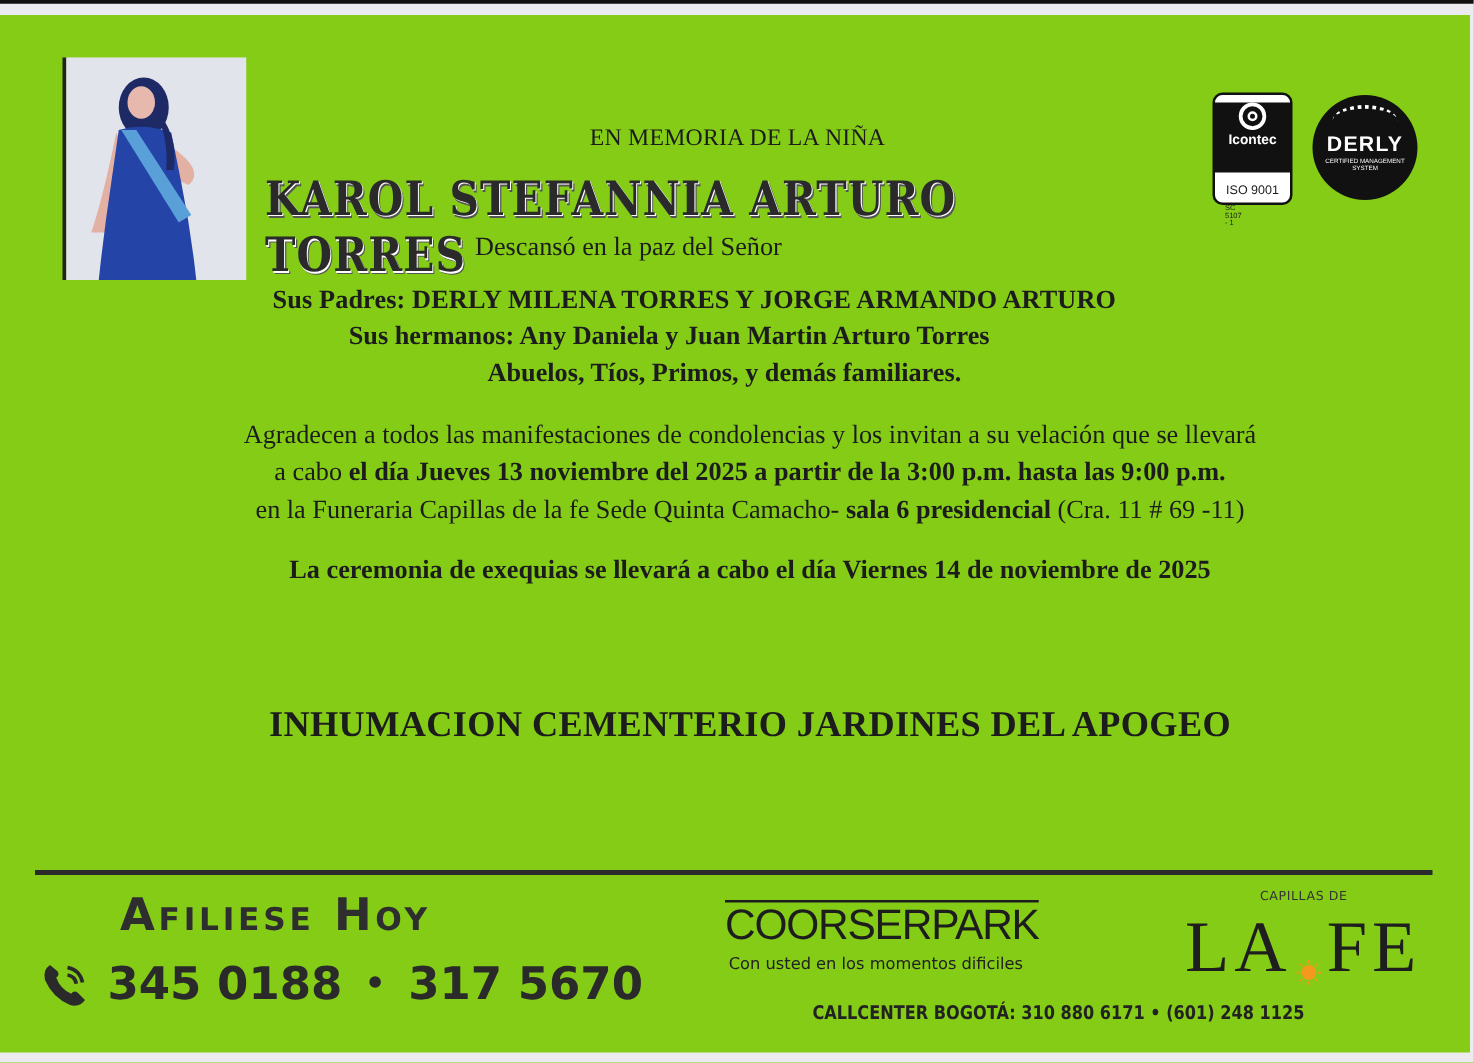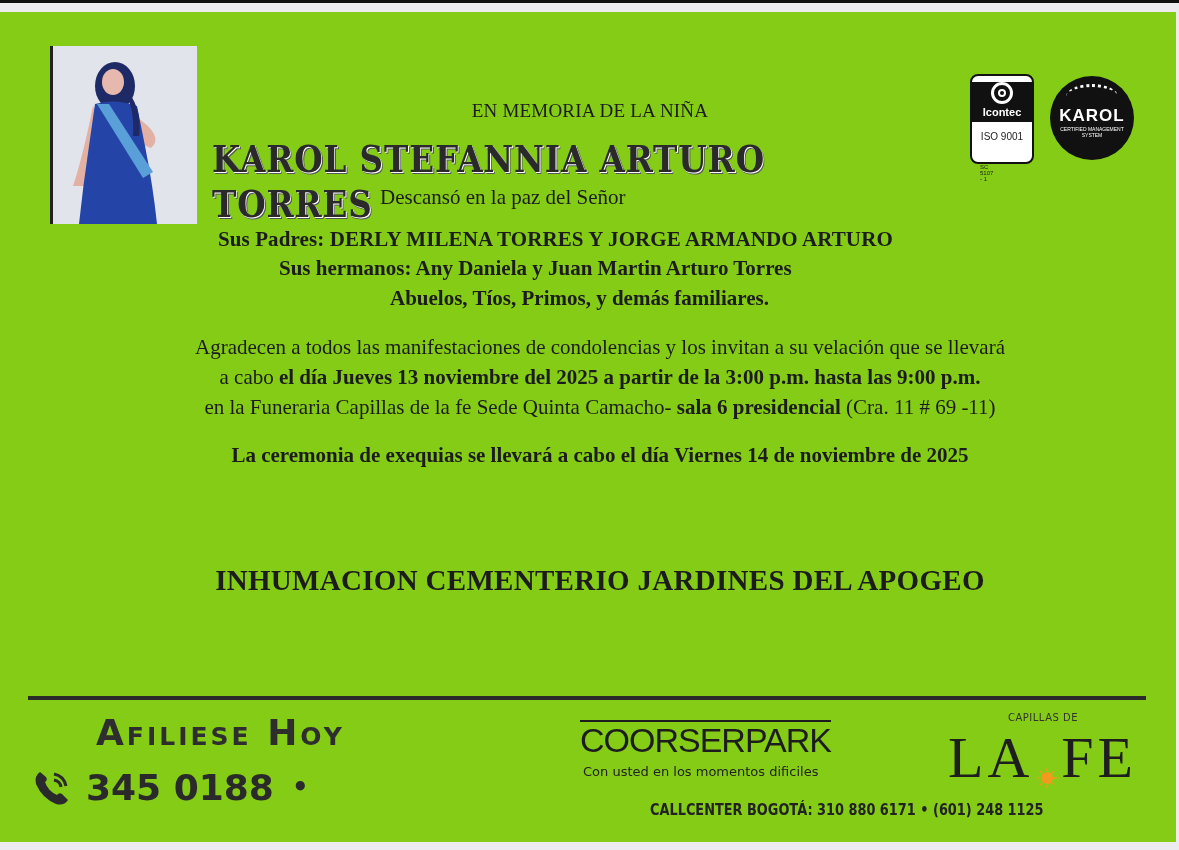--- a/index.html
+++ b/index.html
@@ -50,21 +50,21 @@
   .p3 { top: 383px; }
   .p4 { top: 431px; font-weight: bold; }
   .p5 { top: 463px; font-weight: bold; }
   .inhum { position: absolute; left: 60px; top: 552px; width: 1080px; text-align: center; font-size: 29px; font-weight: bold; letter-spacing: 0.3px; }
 
   .logos { position: absolute; left: 970px; top: 62px; }
   .icontec {
     position: absolute; left: 0; top: 0; width: 60px; height: 86px;
     border: 2px solid #111; border-radius: 8px; background: #fff; overflow: hidden;
   }
-  .icontec .blk { height: 40px; background: #111; color: #fff; text-align: center; font-family: "Liberation Sans", sans-serif; }
+  .icontec .blk { height: 56px; background: #111; color: #fff; text-align: center; font-family: "Liberation Sans", sans-serif; }
   .icontec .ring { width: 22px; height: 22px; margin: 6px auto 2px; border: 3px solid #fff; border-radius: 50%; box-sizing: border-box; position: relative; }
   .icontec .ring::after { content: ""; position: absolute; left: 4px; top: 4px; width: 8px; height: 8px; border: 2px solid #fff; border-radius: 50%; box-sizing: border-box; }
   .icontec .lbl { font-size: 11px; font-weight: bold; }
   .icontec .iso { font-size: 10px; text-align: center; margin-top: 9px; font-family: "Liberation Sans", sans-serif; }
   .scode { position: absolute; left: 10px; top: 90px; font-size: 6px; font-family: "Liberation Sans", sans-serif; }
   .iqnet {
     position: absolute; left: 80px; top: 2px; width: 84px; height: 84px; border-radius: 50%;
     background: #111; color: #fff; text-align: center; font-family: "Liberation Sans", sans-serif;
   }
   .iqnet .t { position: absolute; left: 0; right: 0; top: 30px; font-size: 17px; font-weight: bold; letter-spacing: 1px; }
@@ -130,36 +130,37 @@
     <div class="icontec">
       <div class="blk">
         <div class="ring"></div>
         <div class="lbl">Icontec</div>
       </div>
       <div class="iso">ISO 9001</div>
     </div>
     <div class="scode">SC 5107 - 1</div>
     <div class="iqnet">
       <div class="dots"></div>
-      <div class="t">KAROL</div>
+      <div class="t">DERLY</div>
       <div class="s">CERTIFIED MANAGEMENT SYSTEM</div>
     </div>
   </div>
 
   <div class="divider"></div>
 
   <div class="afiliese">Afiliese  Hoy</div>
   <div class="phones">
     <svg class="phone-icon" viewBox="0 0 42 42">
       <path d="M8 6 Q2 10 4 18 Q10 32 24 38 Q32 40 36 34 L30 28 Q27 26 25 29 Q16 25 13 16 Q16 14 14 11 Z" fill="#2a2a2a"></path>
       <path d="M22 8 Q32 10 34 20" stroke="#2a2a2a" stroke-width="3" fill="none"></path>
       <path d="M22 14 Q28 15 29 21" stroke="#2a2a2a" stroke-width="3" fill="none"></path>
     </svg>
     <span>345 0188</span>
     <span class="dot-sep">•</span>
+    <span>317 5670</span>
   </div>
 
   <div class="coorserpark">COORSERPARK</div>
   <div class="coor-tag">Con usted en los momentos dificiles</div>
 
   <div class="lafe-cap">CAPILLAS DE</div>
   <div class="lafe">
     <span>LA</span>
     <svg class="sun" viewBox="0 0 20 20">
       <circle cx="10" cy="10" r="6" fill="#f39a1e"></circle>

